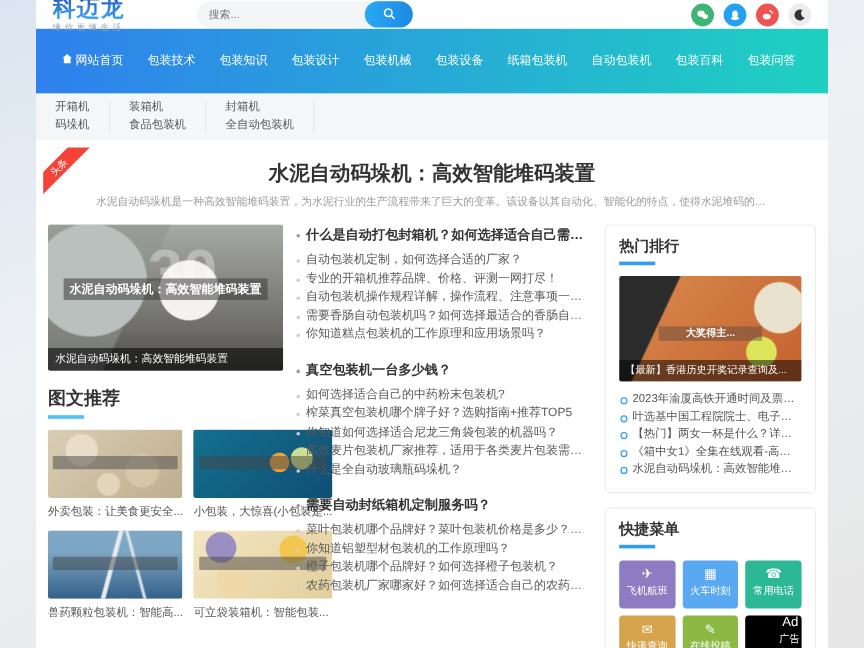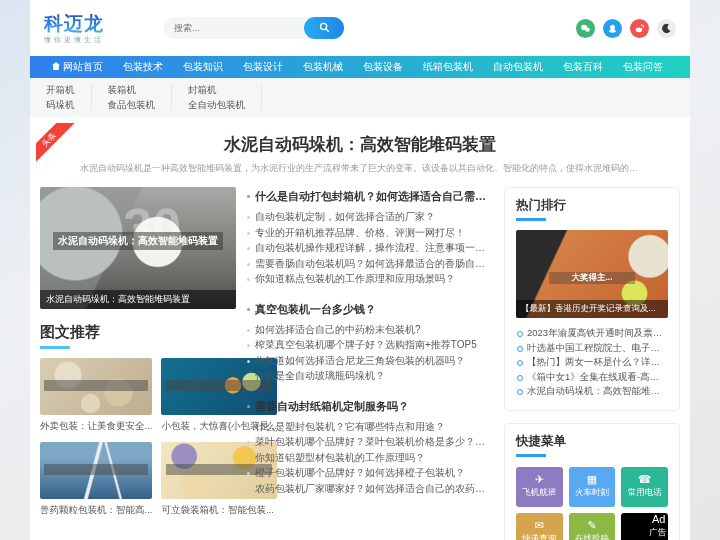--- a/index.html
+++ b/index.html
@@ -2,42 +2,42 @@
 <html><head>
 <meta charset="utf-8">
 <style>
   html,body{margin:0;padding:0;}
   body{width:720px;height:540px;font-family:"Liberation Sans","DejaVu Sans",sans-serif;
        background:linear-gradient(160deg,#dbe5f1 0%,#eef1f4 40%,#e6e6e6 100%);overflow:hidden;}
   .page{position:relative;width:720px;height:540px;}
   .wrap{position:absolute;left:30px;top:0;width:660px;height:540px;background:#fff;}
 
   
-  .header{height:56px;display:flex;align-items:center;padding:12px 14px;box-sizing:border-box;}
+  .header{height:24px;display:flex;align-items:center;padding:12px 14px;box-sizing:border-box;}
   .logo-block{display:flex;flex-direction:column;line-height:1;cursor:pointer;}
   .logo{font-size:19px;font-weight:bold;background:linear-gradient(180deg,#2458c9,#3fa9f5);
         -webkit-background-clip:text;background-clip:text;color:transparent;letter-spacing:1px;}
   .tagline{font-size:7px;color:#9aa3ad;letter-spacing:3px;margin-top:3px;}
   .search{margin-left:60px;display:flex;align-items:center;background:#f4f5f6;border-radius:12px;
           width:178px;height:22px;position:relative;}
   .search input{border:none;background:transparent;outline:none;font-size:9px;color:#666;
           padding:0 10px;width:120px;font-family:inherit;}
   .search-btn{position:absolute;right:-2px;width:40px;height:22px;border:none;border-radius:12px;
           background:linear-gradient(90deg,#29a9f3,#1e88e5);display:flex;align-items:center;
           justify-content:center;cursor:pointer;}
   .icons{margin-left:auto;display:flex;gap:8px;align-items:center;}
   .soc{width:19px;height:19px;border-radius:50%;display:flex;align-items:center;justify-content:center;cursor:pointer;}
   .soc.wechat{background:#3eb575;}
   .soc.qq{background:#24a0f0;}
   .soc.weibo{background:#ef5350;}
   .soc.moon{background:#ececec;}
 
   
   .nav{height:22px;background:linear-gradient(90deg,#2f80ed,#1fd1c1);display:flex;align-items:center;
-       padding:0 12px;gap:0;}
+       padding:16px 12px;gap:0;}
   .nav-item{color:#fff;font-size:10px;padding:0 10px;white-space:nowrap;cursor:pointer;display:flex;
        align-items:center;gap:3px;line-height:22px;}
 
   
   .subnav{background:#f5f6f7;display:flex;padding:6px 0;margin-bottom:8px;}
   .subcol{display:flex;flex-direction:column;gap:3px;padding:0 16px;border-right:1px solid #e7e7e7;}
   .subcol a{font-size:9.5px;color:#555;text-decoration:none;cursor:pointer;line-height:12px;}
 
   
   .headline{position:relative;text-align:center;padding:6px 50px 10px;}
@@ -277,25 +277,25 @@
           <div class="qa-item">专业的开箱机推荐品牌、价格、评测一网打尽！</div>
           <div class="qa-item">自动包装机操作规程详解，操作流程、注意事项一网打尽</div>
           <div class="qa-item">需要香肠自动包装机吗？如何选择最适合的香肠自动包装机</div>
           <div class="qa-item">你知道糕点包装机的工作原理和应用场景吗？</div>
         </div>
         <div class="qa-group">
           <div class="qa-head">真空包装机一台多少钱？</div>
           <div class="qa-item">如何选择适合自己的中药粉末包装机?</div>
           <div class="qa-item">榨菜真空包装机哪个牌子好？选购指南+推荐TOP5</div>
           <div class="qa-item">你知道如何选择适合尼龙三角袋包装的机器吗？</div>
+          <div class="qa-item">高效麦片包装机厂家推荐，适用于各类麦片包装需求！</div>
           <div class="qa-item">什么是全自动玻璃瓶码垛机？</div>
         </div>
         <div class="qa-group">
           <div class="qa-head">需要自动封纸箱机定制服务吗？</div>
-          <div class="qa-item">什么是塑封包装机？它有哪些特点和用途？</div>
           <div class="qa-item">菜叶包装机哪个品牌好？菜叶包装机价格是多少？菜叶包装机</div>
           <div class="qa-item">你知道铝塑型材包装机的工作原理吗？</div>
           <div class="qa-item">橙子包装机哪个品牌好？如何选择橙子包装机？</div>
           <div class="qa-item">农药包装机厂家哪家好？如何选择适合自己的农药包装机？</div>
         </div>
       </div>
 
       <div class="col-right">
         <div class="side-card">
           <div class="side-title">热门排行</div>

